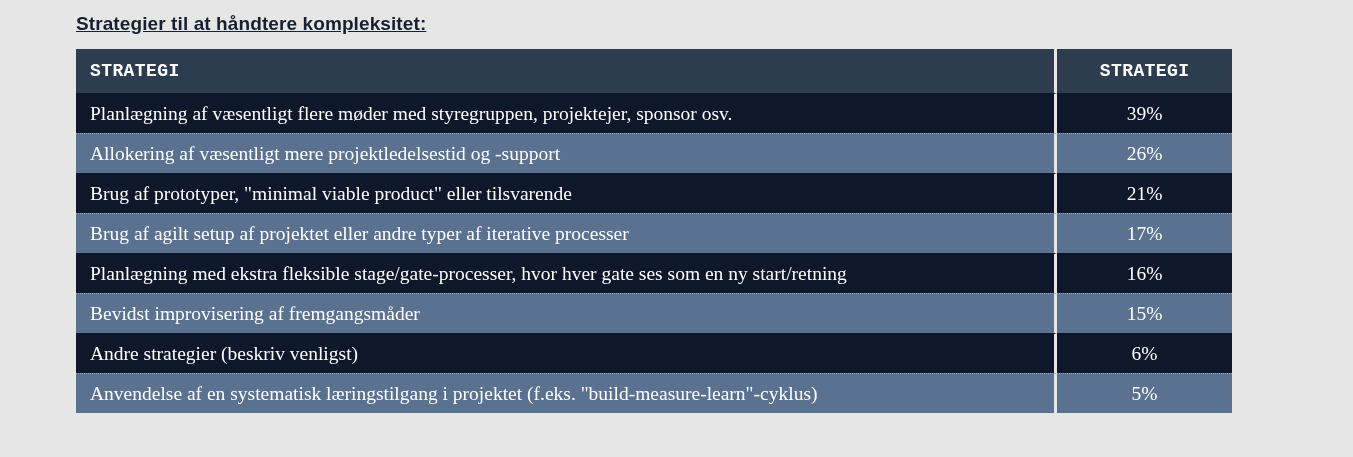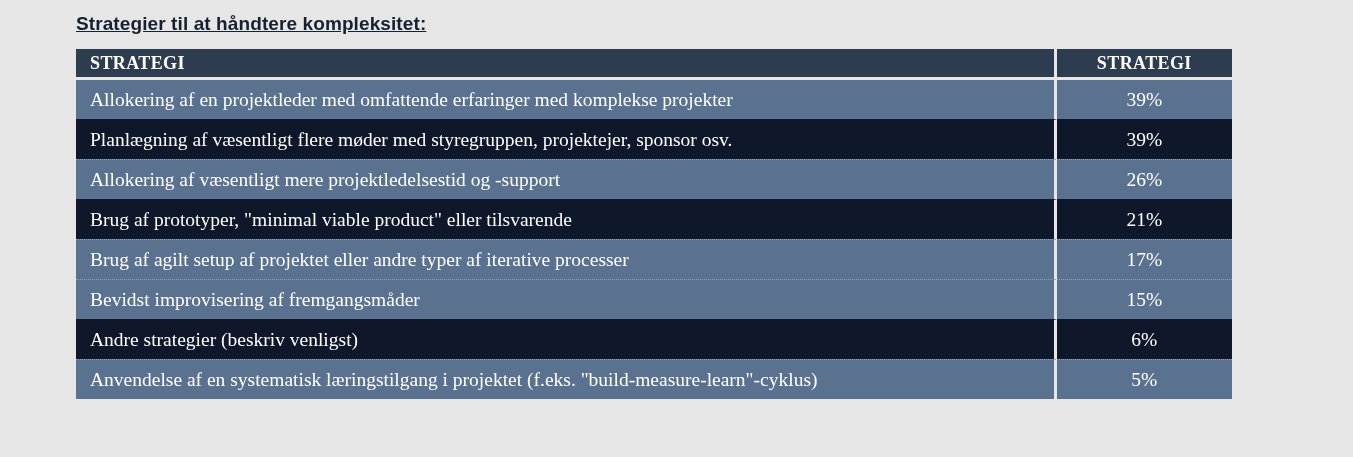--- a/index.html
+++ b/index.html
@@ -35,26 +35,26 @@
     position: absolute;
     left: 76px;
     top: 49px;
     width: 1156px;
     border-collapse: separate;
     border-spacing: 0;
   }
   .thead-row th {
     background: #2e3c50;
     color: #ffffff;
-    font-family: Liberation Serif, serif;
+    font-family: Liberation Mono, monospace;
     font-size: 18px;
     font-weight: bold;
     letter-spacing: 0.4px;
     padding: 0;
-    height: 28px;
+    height: 44px;
     vertical-align: middle;
   }
   th.col-strategy {
     text-align: left;
     padding-left: 14px;
     width: 974px;
     border-right: 3px solid #e6e6e6;
   }
   th.col-percent {
     text-align: center;
@@ -103,39 +103,39 @@
   <div class="title">Strategier til at håndtere kompleksitet:</div>
 
   <table class="table">
     <thead>
       <tr class="thead-row">
         <th class="col-strategy">STRATEGI</th>
         <th class="col-percent">STRATEGI</th>
       </tr>
     </thead>
     <tbody>
-      <tr class="tbody-row dark first-body">
-        <td class="cell-strategy">Allokering af en projektleder med omfattende erfaringer med komplekse projekter</td>
-        <td class="cell-percent">39%</td>
-      </tr>
       <tr class="tbody-row light">
         <td class="cell-strategy">Planlægning af væsentligt flere møder med styregruppen, projektejer, sponsor osv.</td>
         <td class="cell-percent">39%</td>
       </tr>
       <tr class="tbody-row dark">
         <td class="cell-strategy">Allokering af væsentligt mere projektledelsestid og -support</td>
         <td class="cell-percent">26%</td>
       </tr>
       <tr class="tbody-row light">
         <td class="cell-strategy">Brug af prototyper, "minimal viable product" eller tilsvarende</td>
         <td class="cell-percent">21%</td>
       </tr>
       <tr class="tbody-row dark">
         <td class="cell-strategy">Brug af agilt setup af projektet eller andre typer af iterative processer</td>
         <td class="cell-percent">17%</td>
+      </tr>
+      <tr class="tbody-row light">
+        <td class="cell-strategy">Planlægning med ekstra fleksible stage/gate-processer, hvor hver gate ses som en ny start/retning</td>
+        <td class="cell-percent">16%</td>
       </tr>
       <tr class="tbody-row dark">
         <td class="cell-strategy">Bevidst improvisering af fremgangsmåder</td>
         <td class="cell-percent">15%</td>
       </tr>
       <tr class="tbody-row light">
         <td class="cell-strategy">Andre strategier (beskriv venligst)</td>
         <td class="cell-percent">6%</td>
       </tr>
       <tr class="tbody-row dark">

